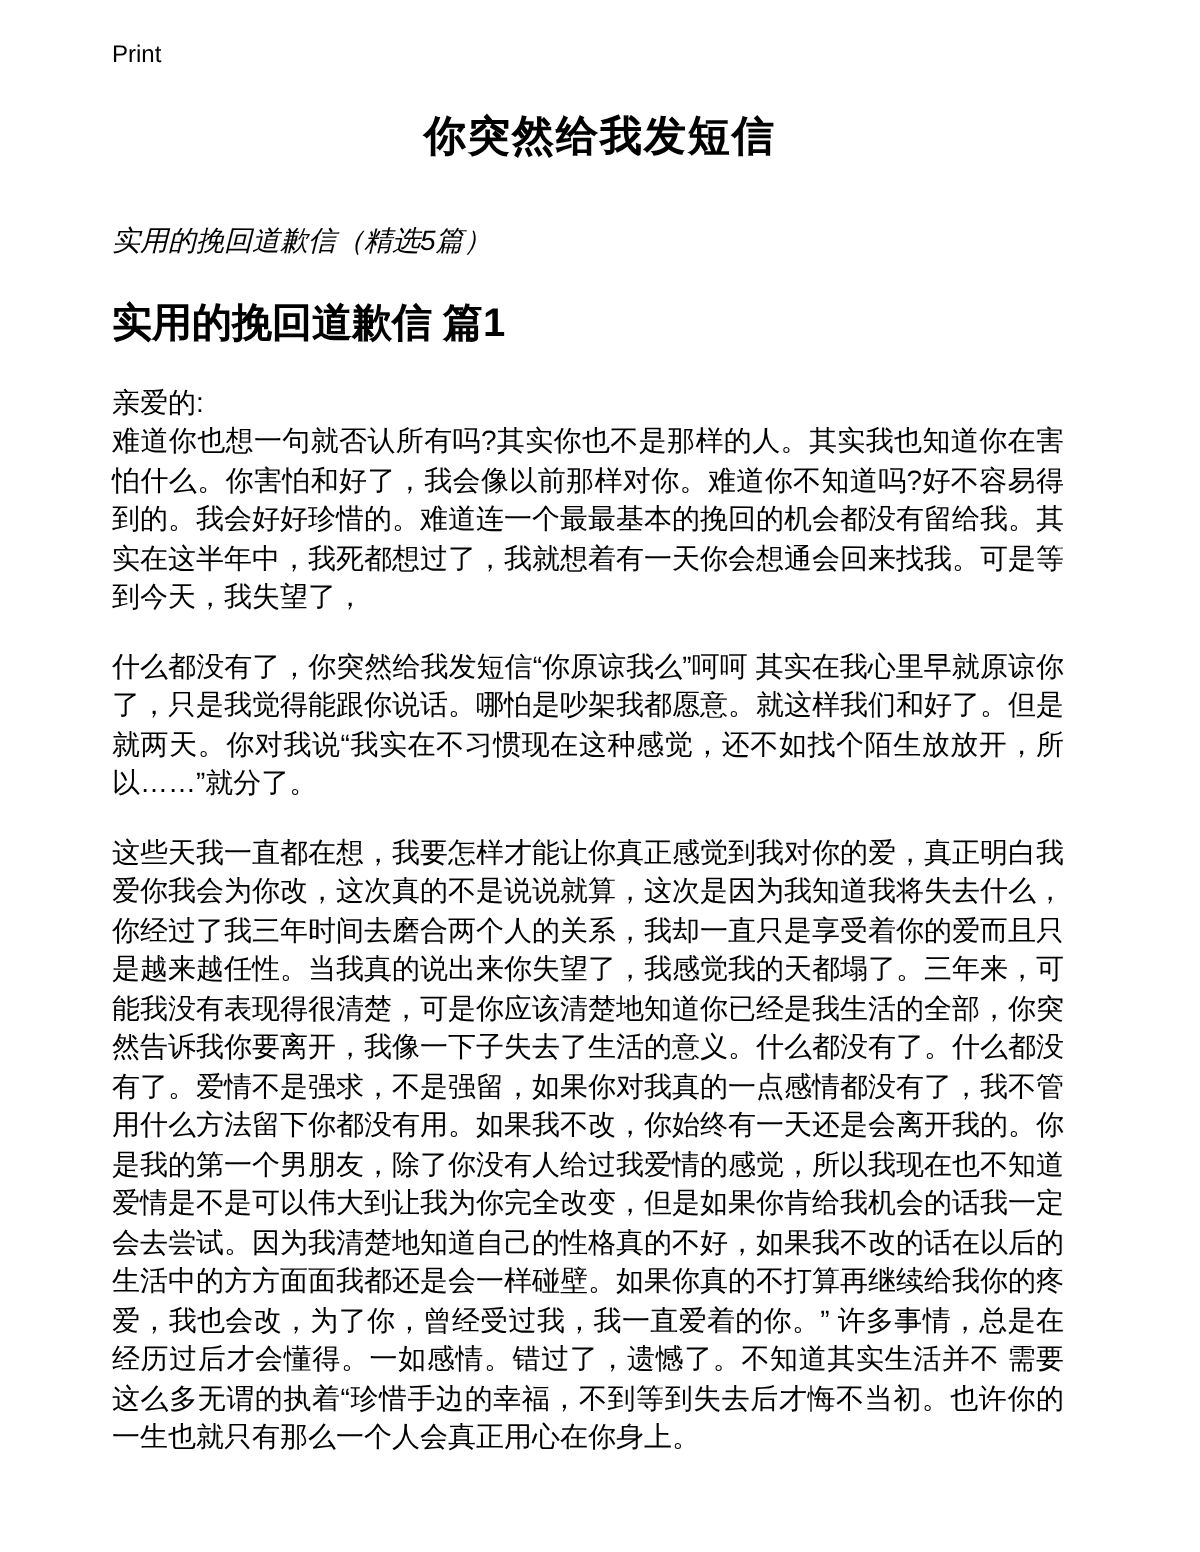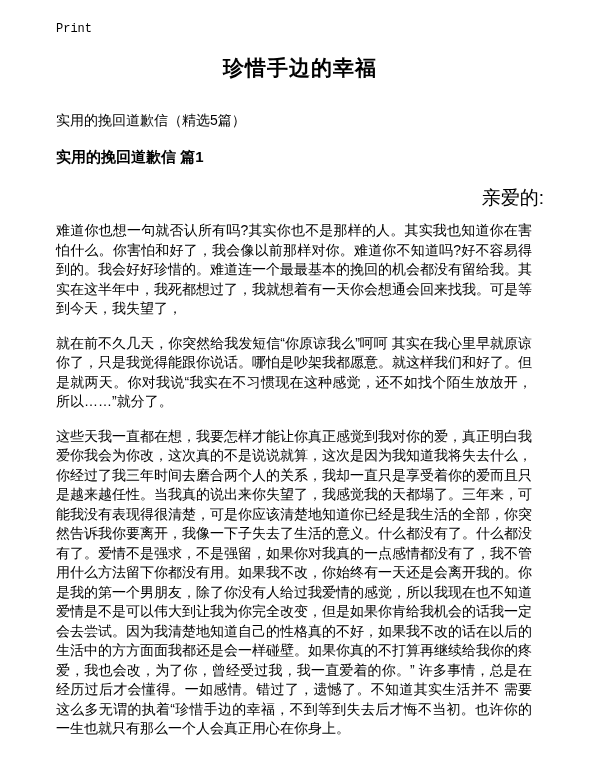--- a/index.html
+++ b/index.html
@@ -13,66 +13,65 @@
   }
   .page {
     padding: 18px 56px 0 56px;
     box-sizing: border-box;
   }
   .print-link {
     display: inline-block;
     font-size: 12px;
     color: #000000;
     cursor: pointer;
-    font-family: Liberation Mono, monospace;
   }
   h1.title {
     font-size: 21px;
     font-weight: bold;
     text-align: center;
     margin: 18px 0 30px 0;
     letter-spacing: 1px;
   }
   .subtitle {
     font-size: 14px;
     margin: 0 0 18px 0;
+    font-style: italic;
   }
   .section-heading {
-    font-size: 15px;
+    font-size: 20px;
     font-weight: bold;
     margin: 0 0 18px 0;
   }
   .salutation {
-    font-size: 19px;
-    margin: 0 0 10px 0;
-    text-align: right;
+    font-size: 14px;
+    margin: 0 0 0 0;
   }
   p.para {
     font-size: 14px;
     line-height: 19.5px;
     text-align: justify;
     word-break: break-all;
     margin: 0 12px 15px 0;
   }
 </style>
 </head>
 <body>
 
 <div class="page">
 
   <span class="print-link">Print</span>
 
-  <h1 class="title">珍惜手边的幸福</h1>
+  <h1 class="title">你突然给我发短信</h1>
 
   <div class="subtitle">实用的挽回道歉信（精选5篇）</div>
 
   <div class="section-heading">实用的挽回道歉信 篇1</div>
 
   <div class="salutation">亲爱的:</div>
 
   <p class="para">难道你也想一句就否认所有吗?其实你也不是那样的人。其实我也知道你在害怕什么。你害怕和好了，我会像以前那样对你。难道你不知道吗?好不容易得到的。我会好好珍惜的。难道连一个最最基本的挽回的机会都没有留给我。其实在这半年中，我死都想过了，我就想着有一天你会想通会回来找我。可是等到今天，我失望了，</p>
 
-  <p class="para">就在前不久几天，你突然给我发短信“你原谅我么”呵呵 其实在我心里早就原谅你了，只是我觉得能跟你说话。哪怕是吵架我都愿意。就这样我们和好了。但是就两天。你对我说“我实在不习惯现在这种感觉，还不如找个陌生放放开，所以……”就分了。</p>
+  <p class="para">什么都没有了，你突然给我发短信“你原谅我么”呵呵 其实在我心里早就原谅你了，只是我觉得能跟你说话。哪怕是吵架我都愿意。就这样我们和好了。但是就两天。你对我说“我实在不习惯现在这种感觉，还不如找个陌生放放开，所以……”就分了。</p>
 
 
   <p class="para">这些天我一直都在想，我要怎样才能让你真正感觉到我对你的爱，真正明白我爱你我会为你改，这次真的不是说说就算，这次是因为我知道我将失去什么，你经过了我三年时间去磨合两个人的关系，我却一直只是享受着你的爱而且只是越来越任性。当我真的说出来你失望了，我感觉我的天都塌了。三年来，可能我没有表现得很清楚，可是你应该清楚地知道你已经是我生活的全部，你突然告诉我你要离开，我像一下子失去了生活的意义。什么都没有了。什么都没有了。爱情不是强求，不是强留，如果你对我真的一点感情都没有了，我不管用什么方法留下你都没有用。如果我不改，你始终有一天还是会离开我的。你是我的第一个男朋友，除了你没有人给过我爱情的感觉，所以我现在也不知道爱情是不是可以伟大到让我为你完全改变，但是如果你肯给我机会的话我一定会去尝试。因为我清楚地知道自己的性格真的不好，如果我不改的话在以后的生活中的方方面面我都还是会一样碰壁。如果你真的不打算再继续给我你的疼爱，我也会改，为了你，曾经受过我，我一直爱着的你。” 许多事情，总是在经历过后才会懂得。一如感情。错过了，遗憾了。不知道其实生活并不 需要这么多无谓的执着“珍惜手边的幸福，不到等到失去后才悔不当初。也许你的一生也就只有那么一个人会真正用心在你身上。</p>
 
 </div>
 
 </body></html>

